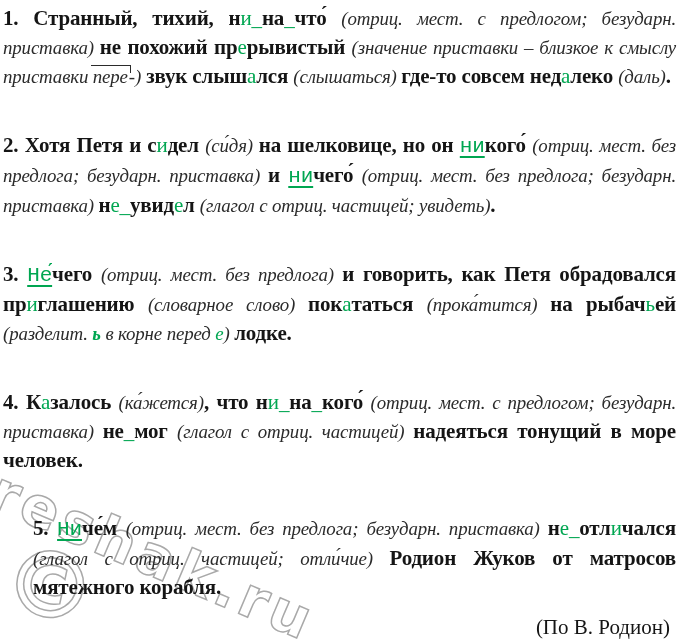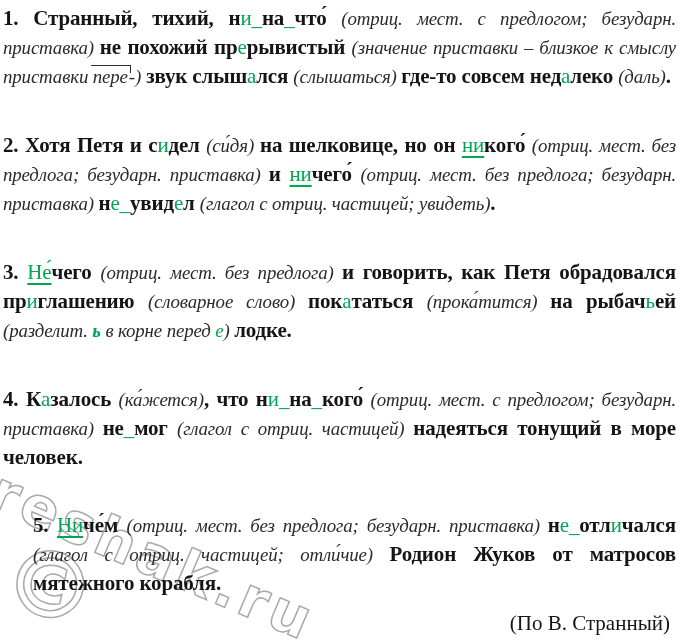--- a/index.html
+++ b/index.html
@@ -33,20 +33,21 @@
   }
   p.para:last-of-type{margin-bottom:0;margin-left:30px;}
   .seg-p{color:var(--ink);font-weight:bold;}
   .seg-g{color:var(--green);}
   .seg-gu{
     color:var(--green);
     text-decoration:underline;
     text-decoration-thickness:2px;
     text-underline-offset:4px;
     text-decoration-color:var(--green);
+    font-family:Liberation Mono, monospace;
   }
   .seg-i{font-style:italic;font-size:0.9em;color:var(--ann);}
   .seg-ig{font-style:italic;font-size:0.9em;color:var(--green);}
   .seg-igb{font-style:italic;font-size:0.9em;color:var(--green);font-weight:bold;}
   .seg-pm{
     font-style:italic;font-size:0.9em;color:var(--ann);
     position:relative;
     margin-right:1px;
   }
   .seg-pm::after{
@@ -96,14 +97,14 @@
 <div class="watermark wm-copy">©</div>
 
 <div class="doc">
   <div>
       <p class="para"><span class="seg-p">1. Странный, тихий, н</span><span class="seg-g">и</span><span class="seg-g">_</span><span class="seg-p">на</span><span class="seg-g">_</span><span class="seg-p">что́ </span><span class="seg-i">(отриц. мест. с предлогом; безударн. приставка) </span><span class="seg-p">не похожий пр</span><span class="seg-g">е</span><span class="seg-p">рывистый </span><span class="seg-i">(значение приставки – близкое к смыслу приставки </span><span class="seg-pm">пере</span><span class="seg-i">-)</span><span class="seg-p"> звук слыш</span><span class="seg-g">а</span><span class="seg-p">лся </span><span class="seg-i">(слышаться) </span><span class="seg-p">где-то совсем нед</span><span class="seg-g">а</span><span class="seg-p">леко </span><span class="seg-i">(даль)</span><span class="seg-p">.</span></p>
       <p class="para"><span class="seg-p">2. Хотя Петя и с</span><span class="seg-g">и</span><span class="seg-p">дел </span><span class="seg-i">(си́дя) </span><span class="seg-p">на шелковице, но он </span><span class="seg-gu">ни</span><span class="seg-p">кого́ </span><span class="seg-i">(отриц. мест. без предлога; безударн. приставка) </span><span class="seg-p">и </span><span class="seg-gu">ни</span><span class="seg-p">чего́ </span><span class="seg-i">(отриц. мест. без предлога; безударн. приставка) </span><span class="seg-p">н</span><span class="seg-g">е</span><span class="seg-g">_</span><span class="seg-p">увид</span><span class="seg-g">е</span><span class="seg-p">л </span><span class="seg-i">(глагол с отриц. частицей; увидеть)</span><span class="seg-p">.</span></p>
       <p class="para"><span class="seg-p">3. </span><span class="seg-gu">Не́</span><span class="seg-p">чего </span><span class="seg-i">(отриц. мест. без предлога) </span><span class="seg-p">и говорить, как Петя обрадовался пр</span><span class="seg-g">и</span><span class="seg-p">глашению </span><span class="seg-i">(словарное слово) </span><span class="seg-p">пок</span><span class="seg-g">а</span><span class="seg-p">таться </span><span class="seg-i">(прока́тится) </span><span class="seg-p">на рыбач</span><span class="seg-g">ь</span><span class="seg-p">ей </span><span class="seg-i">(разделит. </span><span class="seg-igb">ь</span><span class="seg-i"> в корне перед </span><span class="seg-ig">е</span><span class="seg-i">) </span><span class="seg-p">лодке.</span></p>
       <p class="para"><span class="seg-p">4. К</span><span class="seg-g">а</span><span class="seg-p">залось </span><span class="seg-i">(ка́жется)</span><span class="seg-p">, что н</span><span class="seg-g">и</span><span class="seg-g">_</span><span class="seg-p">на</span><span class="seg-g">_</span><span class="seg-p">кого́ </span><span class="seg-i">(отриц. мест. с предлогом; безударн. приставка) </span><span class="seg-p">не</span><span class="seg-g">_</span><span class="seg-p">мог </span><span class="seg-i">(глагол с отриц. частицей) </span><span class="seg-p">надеяться тонущий в море человек.</span></p>
       <p class="para"><span class="seg-p">5. </span><span class="seg-gu">Ни</span><span class="seg-p">че́м </span><span class="seg-i">(отриц. мест. без предлога; безударн. приставка) </span><span class="seg-p">н</span><span class="seg-g">е</span><span class="seg-g">_</span><span class="seg-p">отл</span><span class="seg-g">и</span><span class="seg-p">чался </span><span class="seg-i">(глагол с отриц. частицей; отли́чие) </span><span class="seg-p">Родион Жуков от матросов мятежного корабля.</span></p>
     </div>
-  <div class="byline">(По В. Странный)</div>
+  <div class="byline">(По В. Родион)</div>
 </div>
 
 </body></html>

